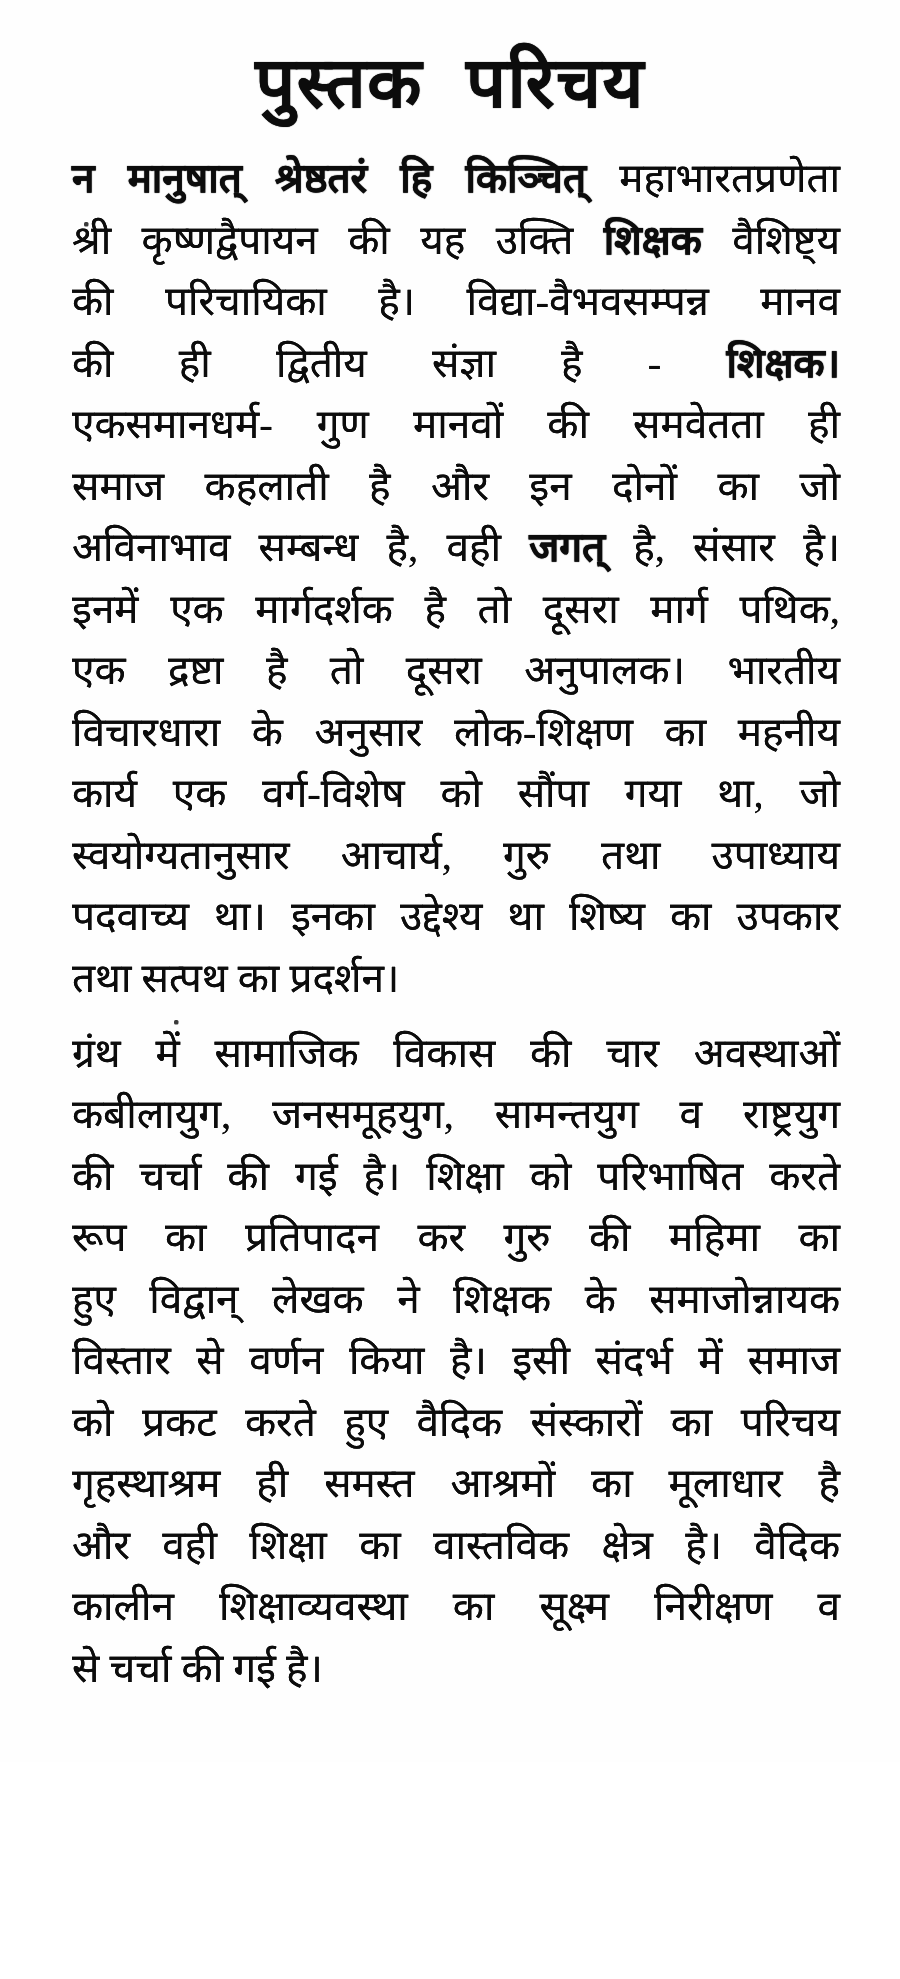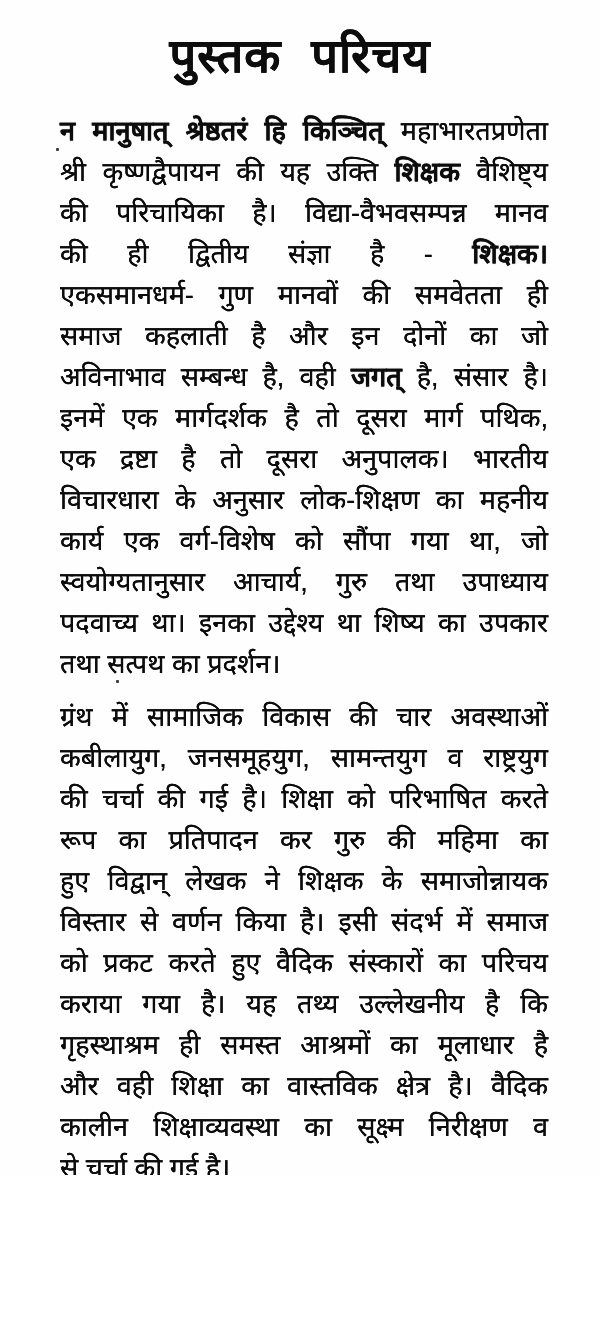--- a/index.html
+++ b/index.html
@@ -6,21 +6,21 @@
     margin: 0;
     padding: 0;
     background: #ffffff;
   }
   .page {
     position: relative;
     width: 600px;
     height: 1175px;
     background: #fefefe;
     overflow: hidden;
-    font-family: Liberation Sans, sans-serif;
+    font-family: Liberation Serif, serif;
     color: #0c0c0c;
   }
   .title {
     position: absolute;
     top: 26px;
     left: 0;
     width: 100%;
     margin: 0;
     text-align: center;
     font-size: 47px;
@@ -29,21 +29,21 @@
     word-spacing: 16px;
     letter-spacing: 1px;
     text-shadow: 0 0 0.6px #000;
   }
   .body-text {
     position: absolute;
     top: 99px;
     left: 48px;
     width: 512px;
   }
-  .paragraph { margin: 12px; }
+  .paragraph { margin: 0; }
   .paragraph + .paragraph { margin-top: 9px; }
   .line {
     font-size: 27px;
     line-height: 41px;
     height: 41px;
     text-align: justify;
     text-align-last: justify;
     text-shadow: 0 0 0.4px #000;
     overflow: visible;
     white-space: normal;
@@ -92,21 +92,20 @@
         <div class="line para-end"><span class="seg">तथा सत्पथ का प्रदर्शन।</span></div>
       </div>
       <div class="paragraph">
         <div class="line"><span class="seg">ग्रंथ में सामाजिक विकास की चार अवस्थाओं</span></div>
         <div class="line"><span class="seg">कबीलायुग, जनसमूहयुग, सामन्तयुग व राष्ट्रयुग</span></div>
         <div class="line"><span class="seg">की चर्चा की गई है। शिक्षा को परिभाषित करते</span></div>
         <div class="line"><span class="seg">रूप का प्रतिपादन कर गुरु की महिमा का</span></div>
         <div class="line"><span class="seg">हुए विद्वान् लेखक ने शिक्षक के समाजोन्नायक</span></div>
         <div class="line"><span class="seg">विस्तार से वर्णन किया है। इसी संदर्भ में समाज</span></div>
         <div class="line"><span class="seg">को प्रकट करते हुए वैदिक संस्कारों का परिचय</span></div>
-        <div class="line"><span class="seg">कराया गया है। यह तथ्य उल्लेखनीय है कि</span></div>
         <div class="line"><span class="seg">गृहस्थाश्रम ही समस्त आश्रमों का मूलाधार है</span></div>
         <div class="line"><span class="seg">और वही शिक्षा का वास्तविक क्षेत्र है। वैदिक</span></div>
         <div class="line"><span class="seg">कालीन शिक्षाव्यवस्था का सूक्ष्म निरीक्षण व</span></div>
         <div class="line para-end"><span class="seg">से चर्चा की गई है।</span></div>
       </div>
     </div>
 
   <div class="speck s1"></div>
   <div class="speck s2"></div>
   <div class="speck s3"></div>

